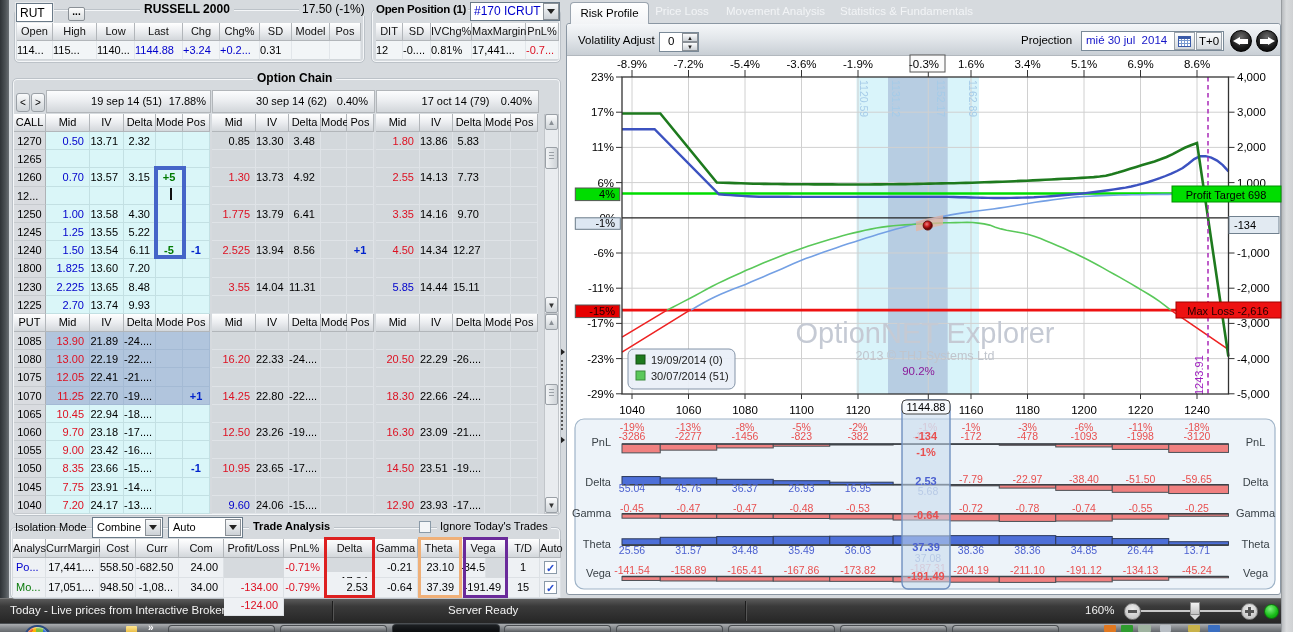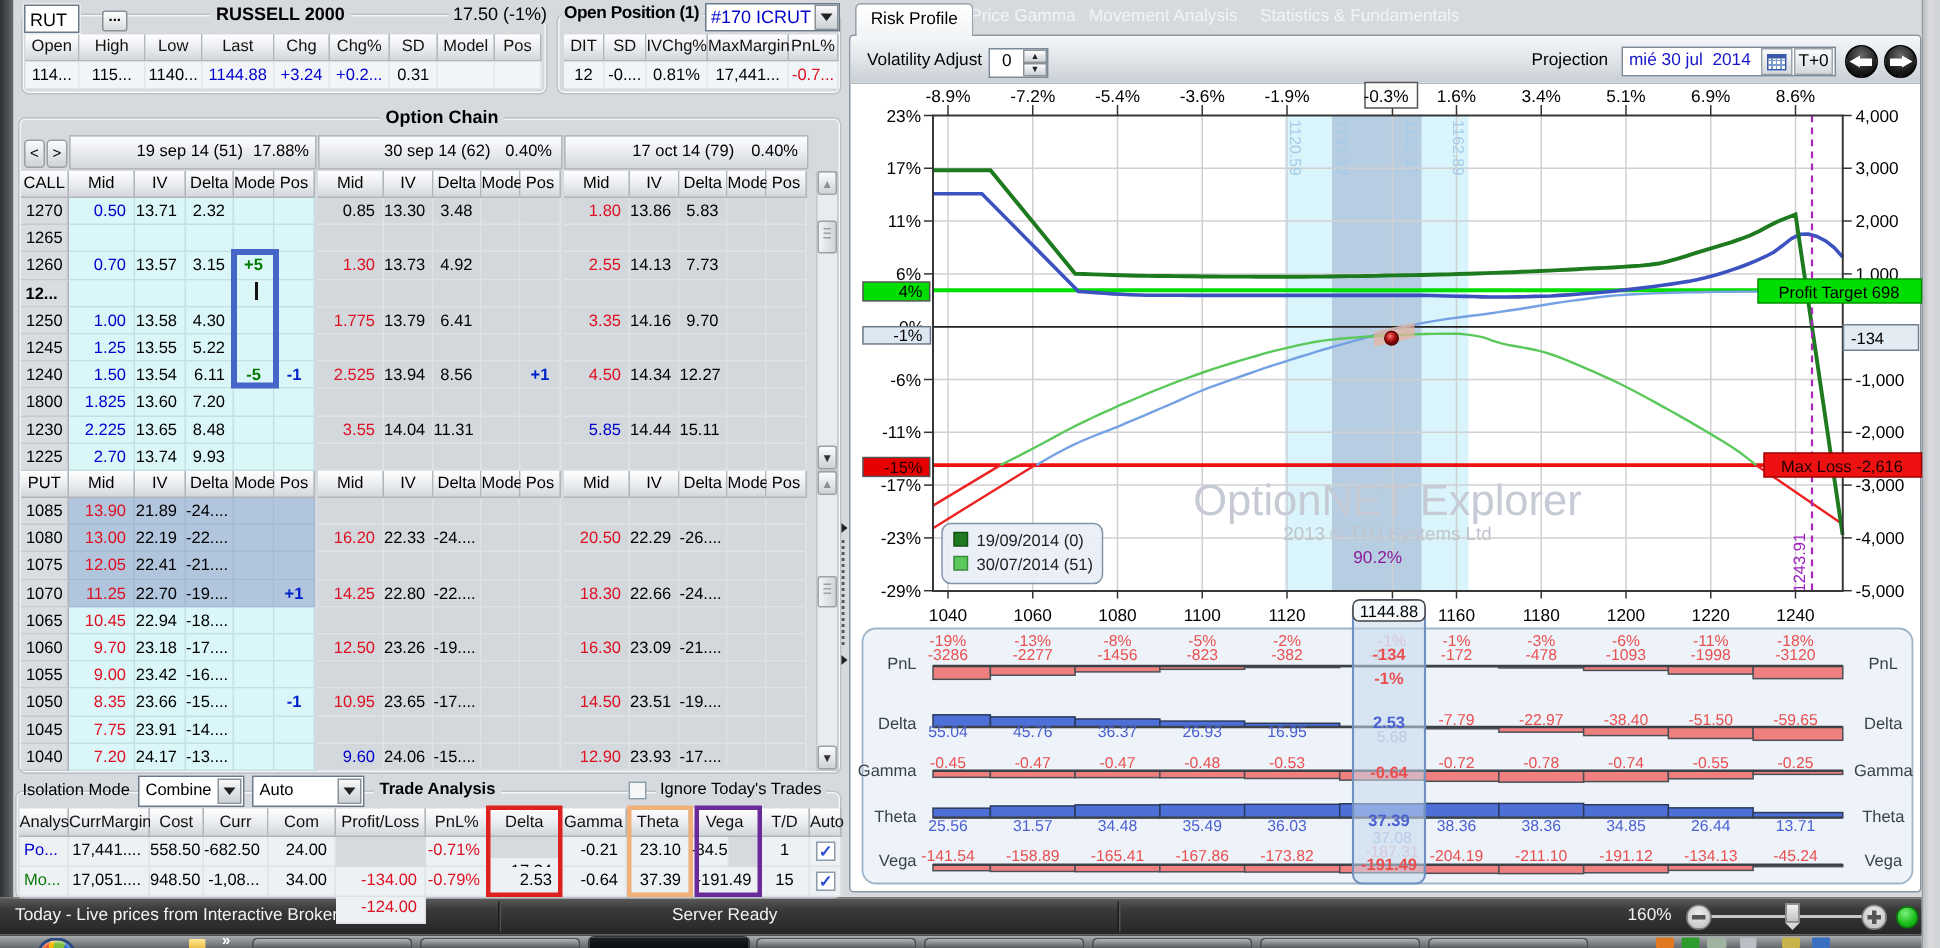--- a/index.html
+++ b/index.html
@@ -22,21 +22,21 @@
 <div id="leftpanel" class="abs" style="left:9px;top:0;width:556px;height:598px;background:#d6dade;"></div>
 <div id="rightpanel" class="abs" style="left:565px;top:0;width:716px;height:598px;background:#d6dade;"></div>
 
 <div class="abs" style="left:559px;top:360px;width:6px;height:70px;border-left:2px dotted #555;margin-left:2px;"></div>
 <div class="abs" style="left:560px;top:348px;width:0;height:0;border-top:4px solid transparent;border-bottom:4px solid transparent;border-left:5px solid #222;"></div>
 <div class="abs" style="left:560px;top:436px;width:0;height:0;border-top:4px solid transparent;border-bottom:4px solid transparent;border-left:5px solid #222;"></div>
 
 <div class="abs" style="left:566px;top:23px;width:715px;height:572px;background:#fff;border:1px solid #8b97a3;border-radius:3px;"></div>
 
 <div class="abs" style="left:570px;top:2px;width:79px;height:22px;background:linear-gradient(#ffffff,#f2f4f6);border:1px solid #9aa4ae;border-bottom:none;border-radius:4px 4px 0 0;font-size:11.5px;text-align:center;line-height:21px;color:#000;z-index:3;">Risk Profile</div>
-<div class="abs" style="left:639px;top:5px;width:86px;font-size:11.5px;text-align:center;color:#f2f4f6;">Price Gamma</div>
+<div class="abs" style="left:639px;top:5px;width:86px;font-size:11.5px;text-align:center;color:#f2f4f6;">Price Loss</div>
 <div class="abs" style="left:720px;top:5px;width:111px;font-size:11.5px;text-align:center;color:#f2f4f6;">Movement Analysis</div>
 <div class="abs" style="left:824px;top:5px;width:165px;font-size:11.5px;text-align:center;color:#f2f4f6;">Statistics &amp; Fundamentals</div>
 
 <div class="abs" style="left:567px;top:24px;width:713px;height:32px;background:linear-gradient(#f5f7f9,#e3e7eb 45%,#c9cfd5);border-bottom:1px solid #b2b8be;border-radius:3px 3px 0 0;"></div>
 <div class="abs" style="left:578px;top:34px;font-size:11.5px;color:#000;">Volatility Adjust</div>
 <div class="abs" style="left:659px;top:32px;width:40px;height:20px;background:#fff;border:1px solid #7a8a98;"></div>
 <div class="abs" style="left:668px;top:35px;font-size:11.5px;color:#000;">0</div>
 <div class="abs" style="left:682px;top:33px;width:16px;height:9px;background:linear-gradient(#fcfdfe,#ccd1d6);border:1px solid #8a9096;font-size:6px;text-align:center;line-height:8px;color:#222;">▲</div>
 <div class="abs" style="left:682px;top:42px;width:16px;height:9px;background:linear-gradient(#fcfdfe,#ccd1d6);border:1px solid #8a9096;font-size:6px;text-align:center;line-height:8px;color:#222;">▼</div>
 <div class="abs" style="left:1021px;top:34px;font-size:11.5px;color:#000;">Projection</div>
@@ -385,21 +385,21 @@
 </div>
 
 <div class="abs etch" style="left:14px;top:9px;width:351px;height:54px;"></div>
 <div class="abs ttl" style="left:140px;top:2px;font-size:12px;">RUSSELL 2000</div>
 <div class="abs" style="left:299px;top:2px;background:#d6dade;padding:0 3px;font-size:12px;color:#000;">17.50 (-1%)</div>
 <div class="abs" style="left:16px;top:3px;width:37px;height:19px;background:#fff;border:1px solid #6a7a88;box-shadow:0 0 0 1px #e8eaec;font-size:12px;padding:2px 0 0 3px;color:#000;">RUT</div>
 <div class="abs" style="left:68px;top:7px;width:17px;height:14px;background:linear-gradient(#fdfdfd,#d8dcdf);border:1px solid #8a9096;border-radius:2px;font-size:10px;text-align:center;line-height:8px;font-weight:bold;">...</div>
 <div id="symtable">
 <style>
 .t1h{position:absolute;height:18px;font-size:11px;line-height:17px;}
-.t1d{position:absolute;height:19px;font-size:11px;line-height:18px;text-align:center;background:#f2f5f7;border-right:1px solid #e2e6ea;border-bottom:1px solid #d2d7db;color:#000;}
+.t1d{position:absolute;height:19px;font-size:11px;line-height:18px;background:#f2f5f7;border-right:1px solid #e2e6ea;border-bottom:1px solid #d2d7db;color:#000;}
 </style>
 <div class="t1h hdrcell" style="left:17px;top:23px;width:36px;">Open</div>
 <div class="t1h hdrcell" style="left:53px;top:23px;width:44px;">High</div>
 <div class="t1h hdrcell" style="left:97px;top:23px;width:38px;">Low</div>
 <div class="t1h hdrcell" style="left:135px;top:23px;width:48px;">Last</div>
 <div class="t1h hdrcell" style="left:183px;top:23px;width:37px;">Chg</div>
 <div class="t1h hdrcell" style="left:220px;top:23px;width:40px;">Chg%</div>
 <div class="t1h hdrcell" style="left:260px;top:23px;width:32px;">SD</div>
 <div class="t1h hdrcell" style="left:292px;top:23px;width:38px;">Мodel</div>
 <div class="t1h hdrcell" style="left:330px;top:23px;width:31px;">Pos</div>
@@ -483,21 +483,21 @@
       <i>IV</i>
       <i>Delta</i>
       <i>Мode</i>
       <i>Pos</i>
     </div>
 
 <div class="kg" style="left:14px;top:132px;">
       <i>1270</i>
       <i>1265</i>
       <i>1260</i>
-      <i style="font-weight:bold;text-align:left;padding-left:3px;">12...</i>
+      <i style="font-weight:normal;text-align:left;padding-left:3px;">12...</i>
       <i>1250</i>
       <i>1245</i>
       <i>1240</i>
       <i>1800</i>
       <i>1230</i>
       <i>1225</i>
     </div>
 
 <div class="grd" style="left:46px;top:132px;width:164px;grid-template-columns:44px 34px 32px 27px 27px;">
 <i class="c b">0.50</i>

